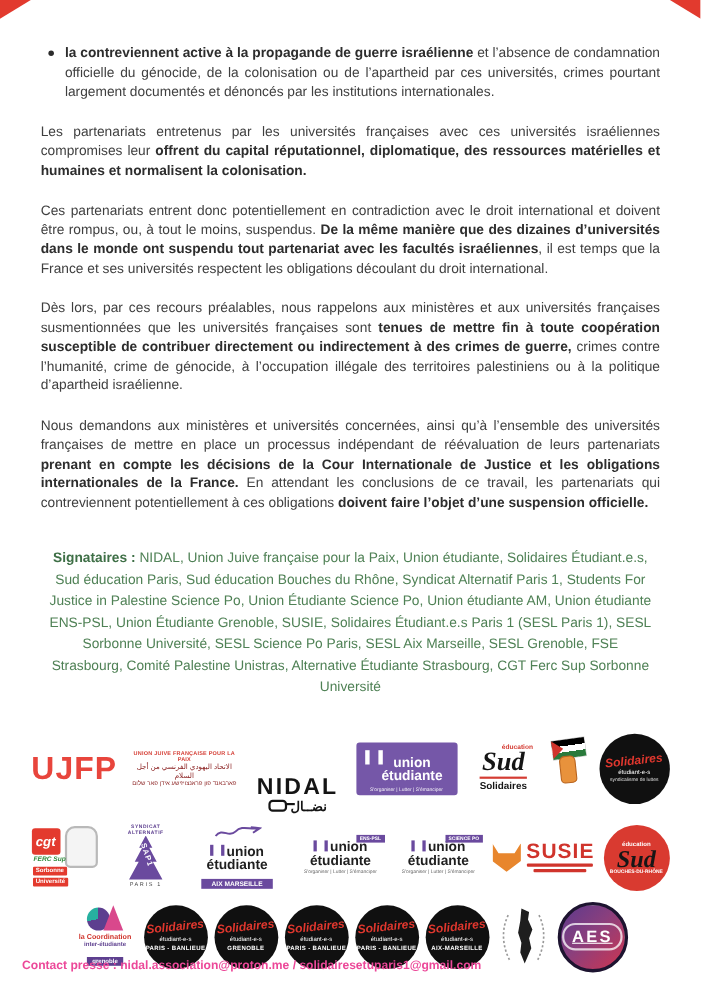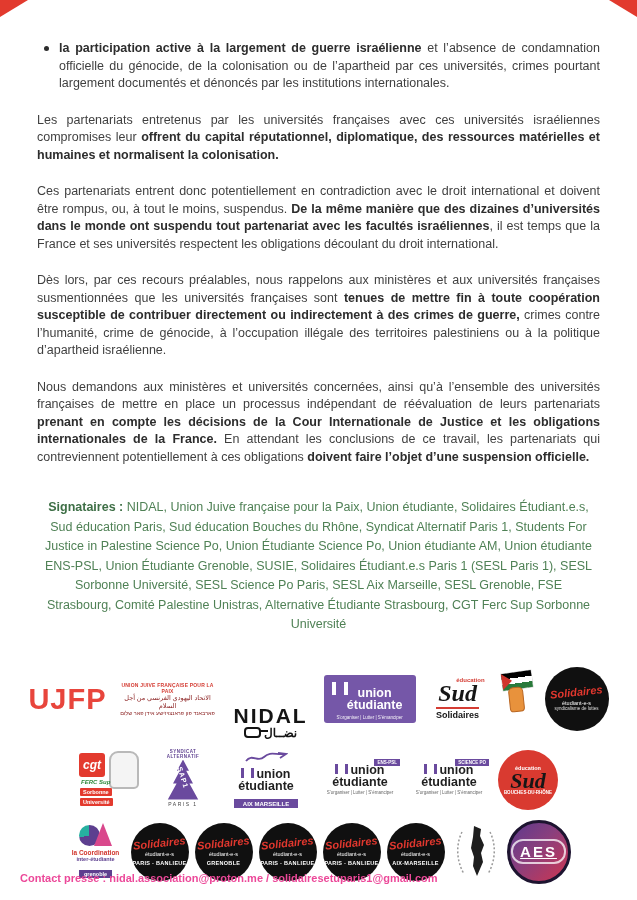--- a/index.html
+++ b/index.html
@@ -106,21 +106,21 @@
 </head>
 <body>
 
 <div class="page">
   <div class="tri tri-tl"></div>
   <div class="tri tri-tr"></div>
 
   <div class="content">
     <div class="bullet-row">
       <span class="bullet-dot"></span>
-      <div class="bullet-text"><span class="rb">la participation active à la largement de guerre israélienne</span><span class="rn"> et l’absence de condamnation officielle du génocide, de la colonisation ou de l’apartheid par ces universités, crimes pourtant largement documentés et dénoncés par les institutions internationales.</span></div>
+      <div class="bullet-text"><span class="rb">la contreviennent active à la propagande de guerre israélienne</span><span class="rn"> et l’absence de condamnation officielle du génocide, de la colonisation ou de l’apartheid par ces universités, crimes pourtant largement documentés et dénoncés par les institutions internationales.</span></div>
     </div>
     <p class="para"><span class="rn">Les partenariats entretenus par les universités françaises avec ces universités israéliennes compromises leur </span><span class="rb">offrent du capital réputationnel, diplomatique, des ressources matérielles et humaines et normalisent la colonisation.</span></p>
     <p class="para"><span class="rn">Ces partenariats entrent donc potentiellement en contradiction avec le droit international et doivent être rompus, ou, à tout le moins, suspendus. </span><span class="rb">De la même manière que des dizaines d’universités dans le monde ont suspendu tout partenariat avec les facultés israéliennes</span><span class="rn">, il est temps que la France et ses universités respectent les obligations découlant du droit international.</span></p>
     <p class="para"><span class="rn">Dès lors, par ces recours préalables, nous rappelons aux ministères et aux universités françaises susmentionnées que les universités françaises sont </span><span class="rb">tenues de mettre fin à toute coopération susceptible de contribuer directement ou indirectement à des crimes de guerre,</span><span class="rn"> crimes contre l’humanité, crime de génocide, à l’occupation illégale des territoires palestiniens ou à la politique d’apartheid israélienne.</span></p>
     <p class="para"><span class="rn">Nous demandons aux ministères et universités concernées, ainsi qu’à l’ensemble des universités françaises de mettre en place un processus indépendant de réévaluation de leurs partenariats </span><span class="rb">prenant en compte les décisions de la Cour Internationale de Justice et les obligations internationales de la France.</span><span class="rn"> En attendant les conclusions de ce travail, les partenariats qui contreviennent potentiellement à ces obligations </span><span class="rb">doivent faire l’objet d’une suspension officielle.</span></p>
     <div class="signatories"><span class="rb">Signataires : </span><span class="rn">NIDAL, Union Juive française pour la Paix, Union étudiante, Solidaires Étudiant.e.s, Sud éducation Paris, Sud éducation Bouches du Rhône, Syndicat Alternatif Paris 1, Students For Justice in Palestine Science Po, Union Étudiante Science Po, Union étudiante AM, Union étudiante ENS-PSL, Union Étudiante Grenoble, SUSIE, Solidaires Étudiant.e.s Paris 1 (SESL Paris 1), SESL Sorbonne Université, SESL Science Po Paris, SESL Aix Marseille, SESL Grenoble, FSE Strasbourg, Comité Palestine Unistras, Alternative Étudiante Strasbourg, CGT Ferc Sup Sorbonne Université</span></div>
   </div>
 
   <div class="logos">
 
@@ -185,20 +185,28 @@
       <div class="uesm">
         <div class="badge">ENS-PSL</div>
         <div class="uname"><span class="ubars"></span><span>union</span> <span>étudiante</span></div>
         <div class="tag">S'organiser | Lutter | S'émanciper</div>
       </div>
       <div class="uesm">
         <div class="badge">SCIENCE PO</div>
         <div class="uname"><span class="ubars"></span><span>union</span> <span>étudiante</span></div>
         <div class="tag">S'organiser | Lutter | S'émanciper</div>
       </div>
+      <div class="susie">
+        <div class="fox"></div>
+        <div class="txt">
+          <div class="nm">SUSIE</div>
+          <div class="bar w1"></div>
+          <div class="bar w2"></div>
+        </div>
+      </div>
       <div class="sudb">
         <div class="ed">éducation</div>
         <div class="s">Sud</div>
         <div class="rg">BOUCHES-DU-RHÔNE</div>
       </div>
     </div>
 
     <div class="lrow lrow3">
       <div class="coor">
         <div class="gfx">

